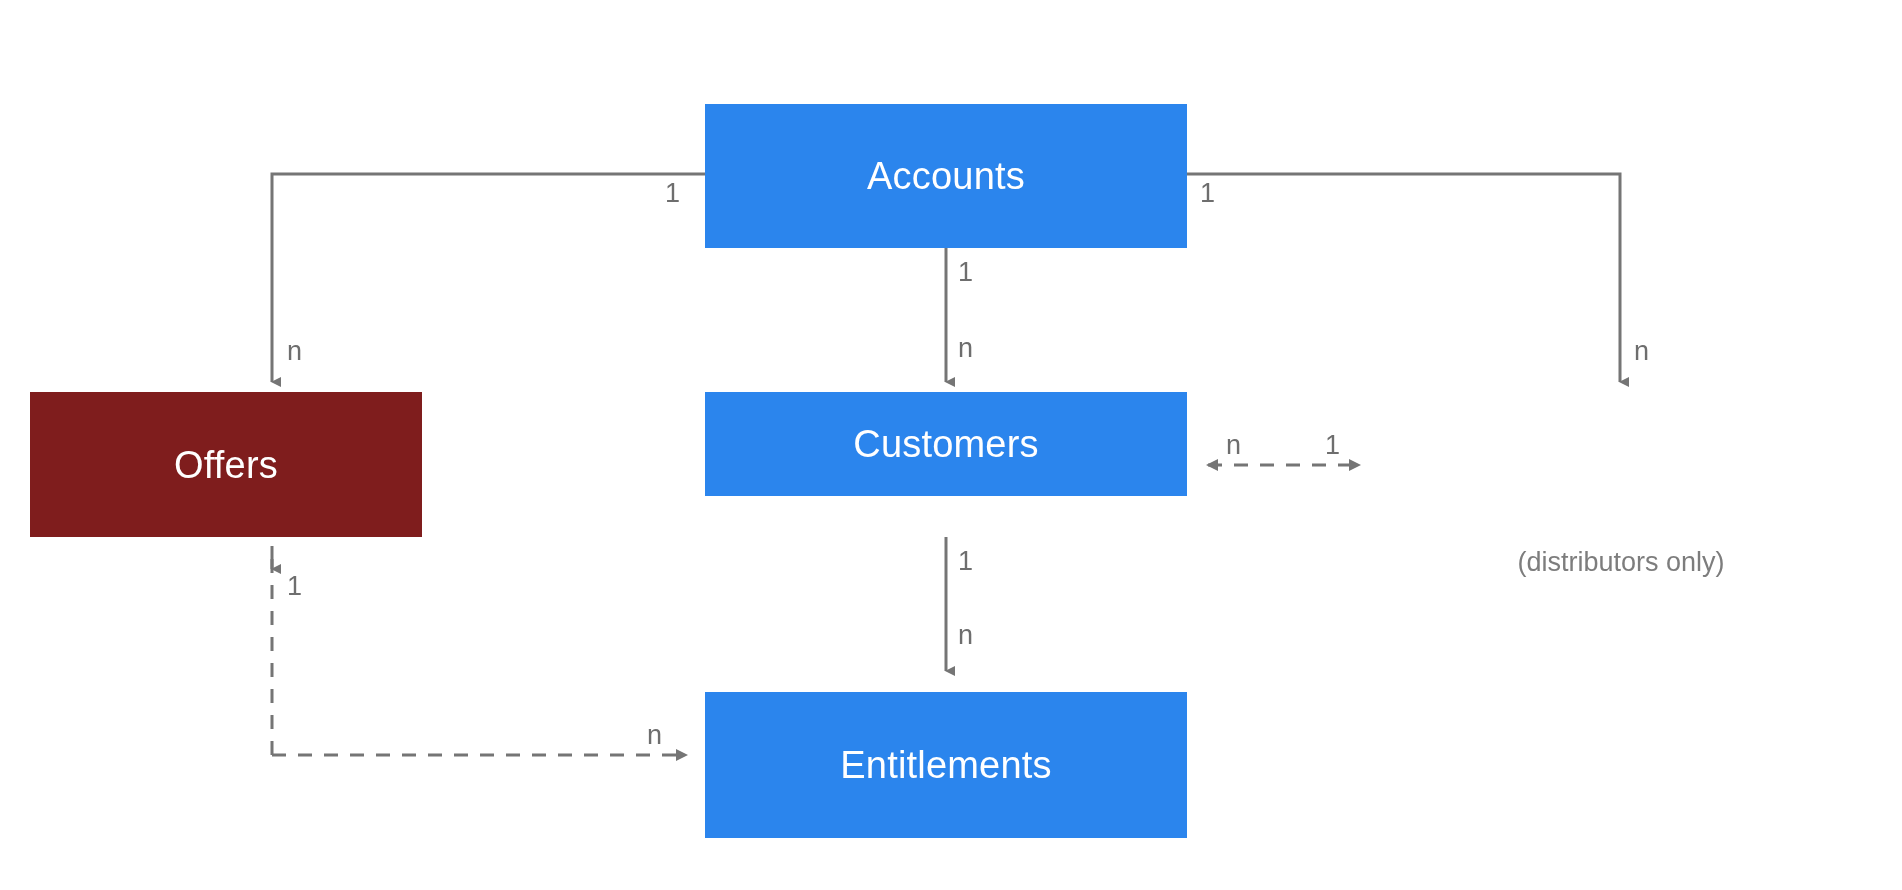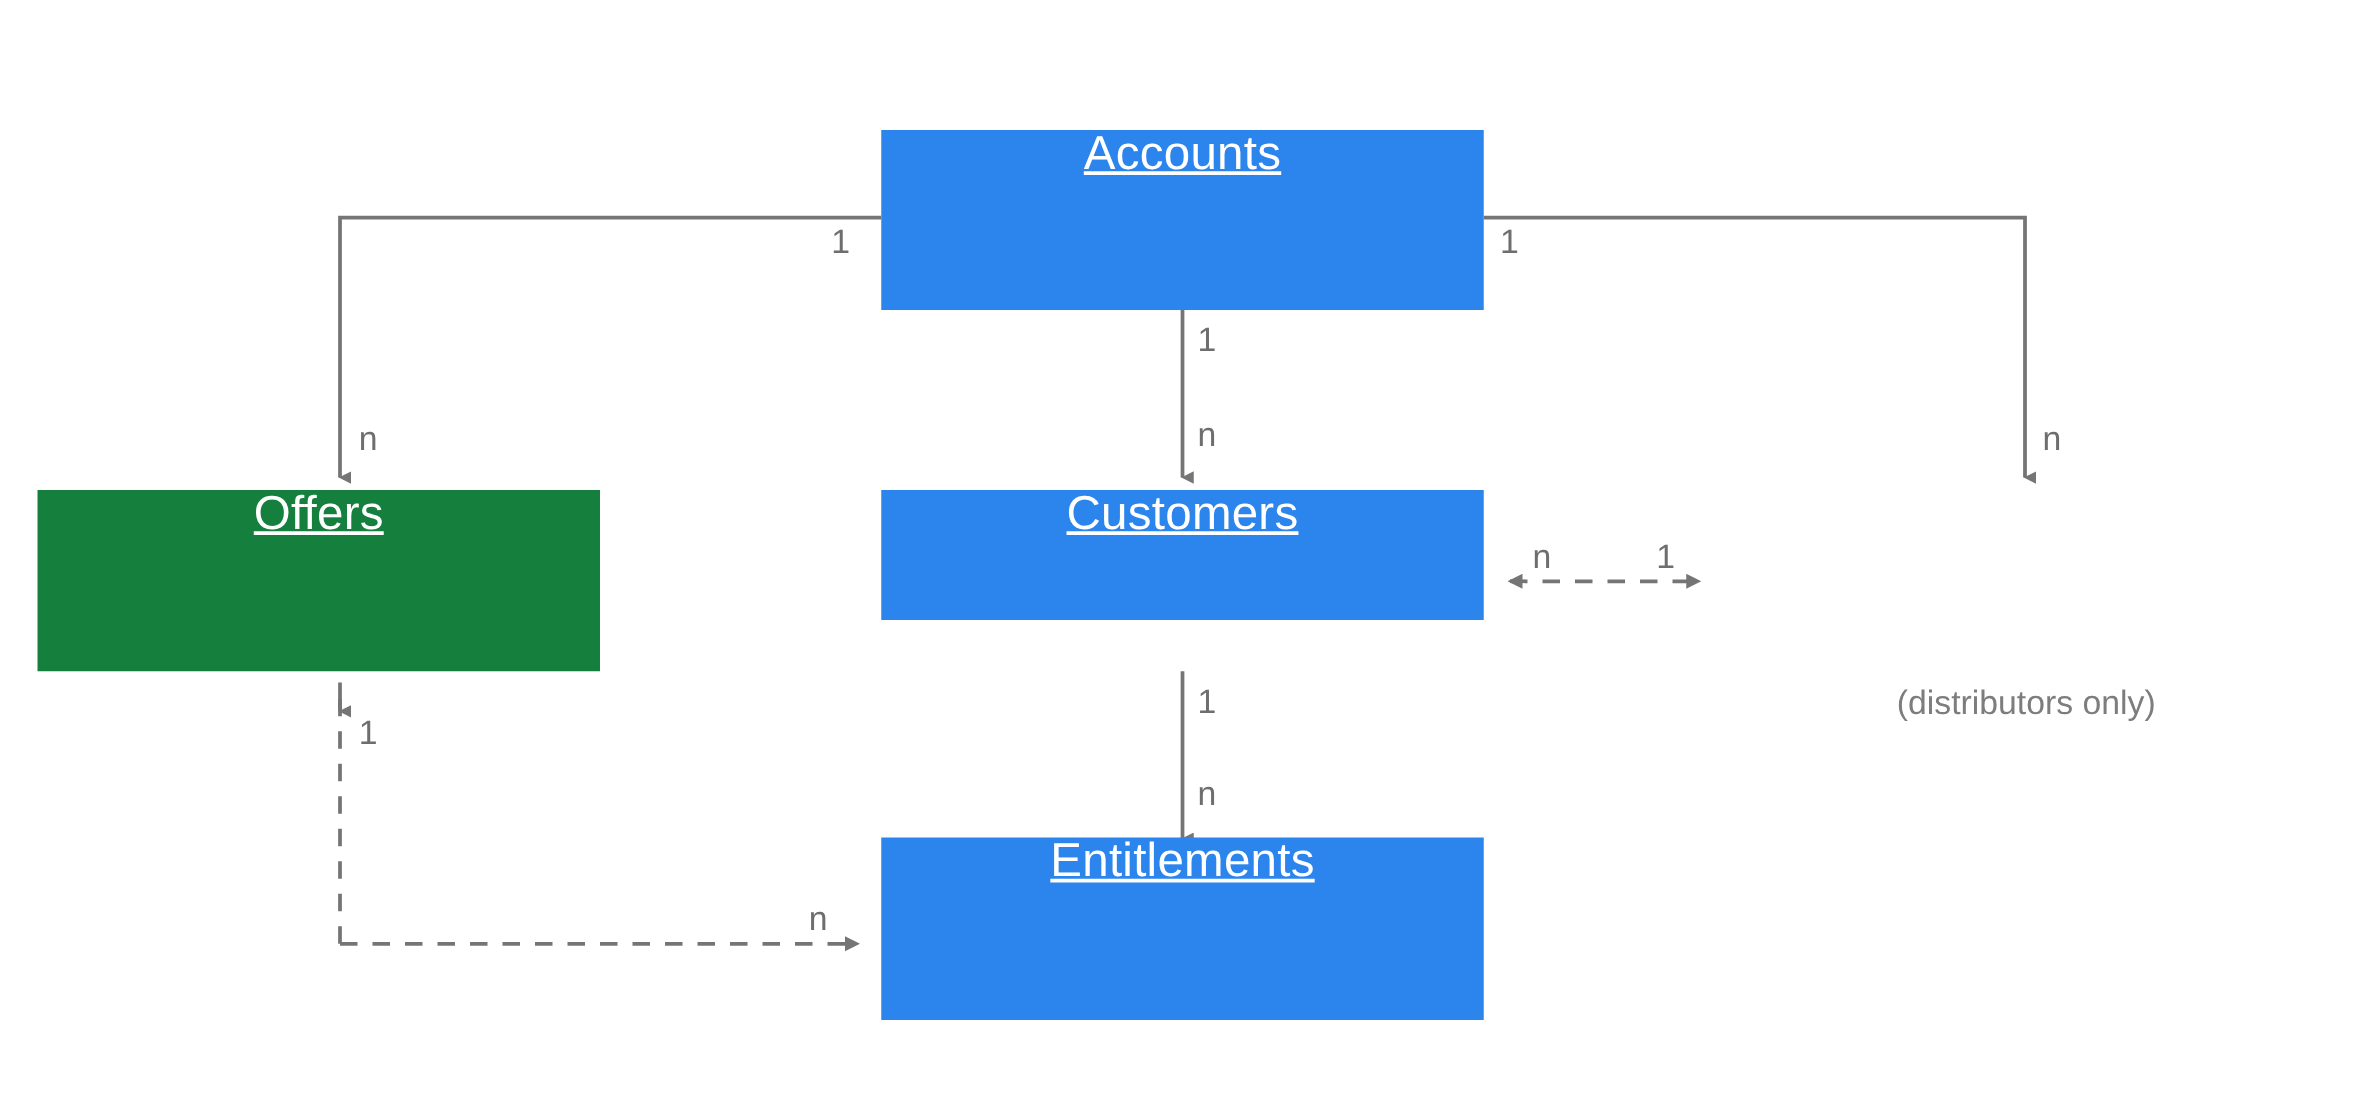--- a/index.html
+++ b/index.html
@@ -20,29 +20,29 @@
   #edges {
     position: absolute;
     left: 0;
     top: 0;
     width: 1902px;
     height: 890px;
   }
   .node {
     position: absolute;
     display: flex;
+    align-items: center;
     justify-content: center;
     box-sizing: border-box;
     color: #ffffff;
     font-size: 38px;
     font-weight: 400;
     letter-spacing: 0.2px;
     line-height: 1;
     white-space: nowrap;
-    text-decoration: underline;
   }
   .node-label {
     pointer-events: none;
   }
   .edge-label {
     position: absolute;
     color: #6e6e6e;
     font-size: 27px;
     line-height: 1;
     white-space: nowrap;
@@ -98,30 +98,30 @@
       <path d="M272,755 L686,755" fill="none" stroke="#757575" stroke-width="3" stroke-dasharray="14,12" marker-end="url(#arrow-end)"></path>
       <path d="M272,755 L272,558" fill="none" stroke="#757575" stroke-width="3" stroke-dasharray="14,12"></path>
       <path d="M272,570 L272,547" fill="none" stroke="#757575" stroke-width="3" marker-end="url(#arrow-down)" transform="rotate(180 272 558)"></path>
     </g>
   </svg>
 
   <div class="node" style="left:705px; top:104px; width:482px; height:144px; background:#2b85ed;">
     <span class="node-label">Accounts</span>
   </div>
 
-  <div class="node" style="left:30px; top:392px; width:450px; height:145px; background:#15803d;">
+  <div class="node" style="left:30px; top:392px; width:392px; height:145px; background:#7f1d1d;">
     <span class="node-label">Offers</span>
   </div>
 
   <div class="node" style="left:705px; top:392px; width:482px; height:104px; background:#2b85ed;">
     <span class="node-label">Customers</span>
   </div>
 
 
-  <div class="node" style="left:705px; top:670px; width:482px; height:146px; background:#2b85ed;">
+  <div class="node" style="left:705px; top:692px; width:482px; height:146px; background:#2b85ed;">
     <span class="node-label">Entitlements</span>
   </div>
 
   <div class="caption" style="left:1380px; top:549px; width:482px;">(distributors only)</div>
 
   <div class="edge-label" style="left:665px; top:180px;">1</div>
   <div class="edge-label" style="left:287px; top:338px;">n</div>
 
   <div class="edge-label" style="left:958px; top:259px;">1</div>
   <div class="edge-label" style="left:958px; top:335px;">n</div>

